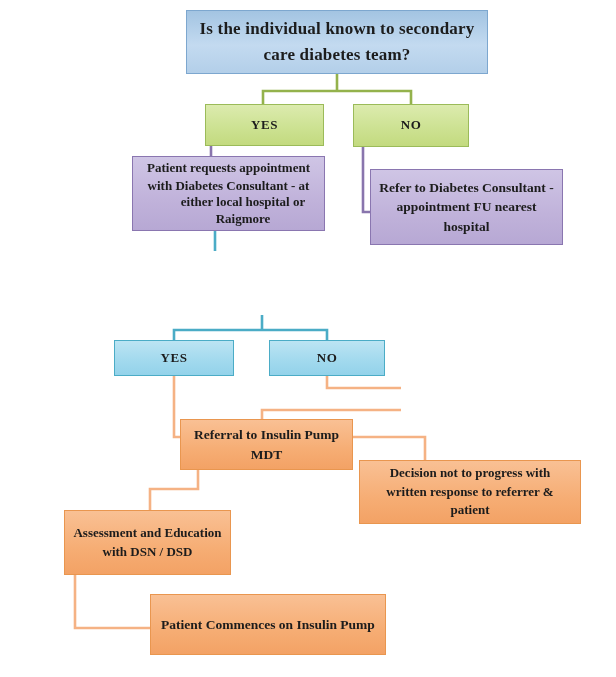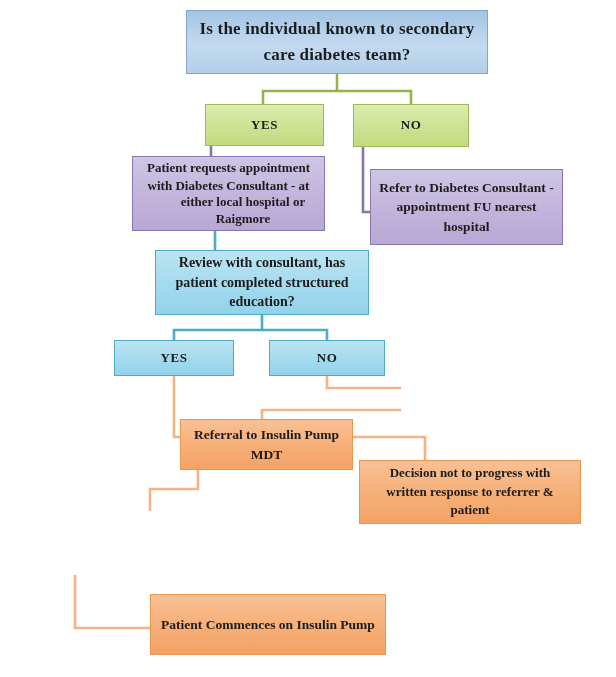--- a/index.html
+++ b/index.html
@@ -79,39 +79,39 @@
 
   <div class="box purple b-request">
     <span>Patient requests appointment with Diabetes Consultant - at</span>
     <span class="sub">either local hospital or Raigmore</span>
   </div>
 
   <div class="box purple b-refer">
     <span>Refer to Diabetes Consultant - appointment FU nearest hospital</span>
   </div>
 
-  <div class="box cyan b-review">
-    <span>Review with consultant, has patient completed structured education?</span>
-  </div>
 
   <div class="box cyan b-yes2">
     <span>YES</span>
   </div>
 
   <div class="box cyan b-no2">
     <span>NO</span>
   </div>
 
 
   <div class="box orange b-referral">
     <span>Referral to Insulin Pump MDT</span>
   </div>
 
   <div class="box orange b-decision">
     <span>Decision not to progress with written response to referrer &amp; patient</span>
   </div>
 
+  <div class="box orange b-assessment">
+    <span>Assessment and Education with DSN / DSD</span>
+  </div>
 
   <div class="box orange b-commence">
     <span>Patient Commences on Insulin Pump</span>
   </div>
 
 </div>
 
 </body></html>

